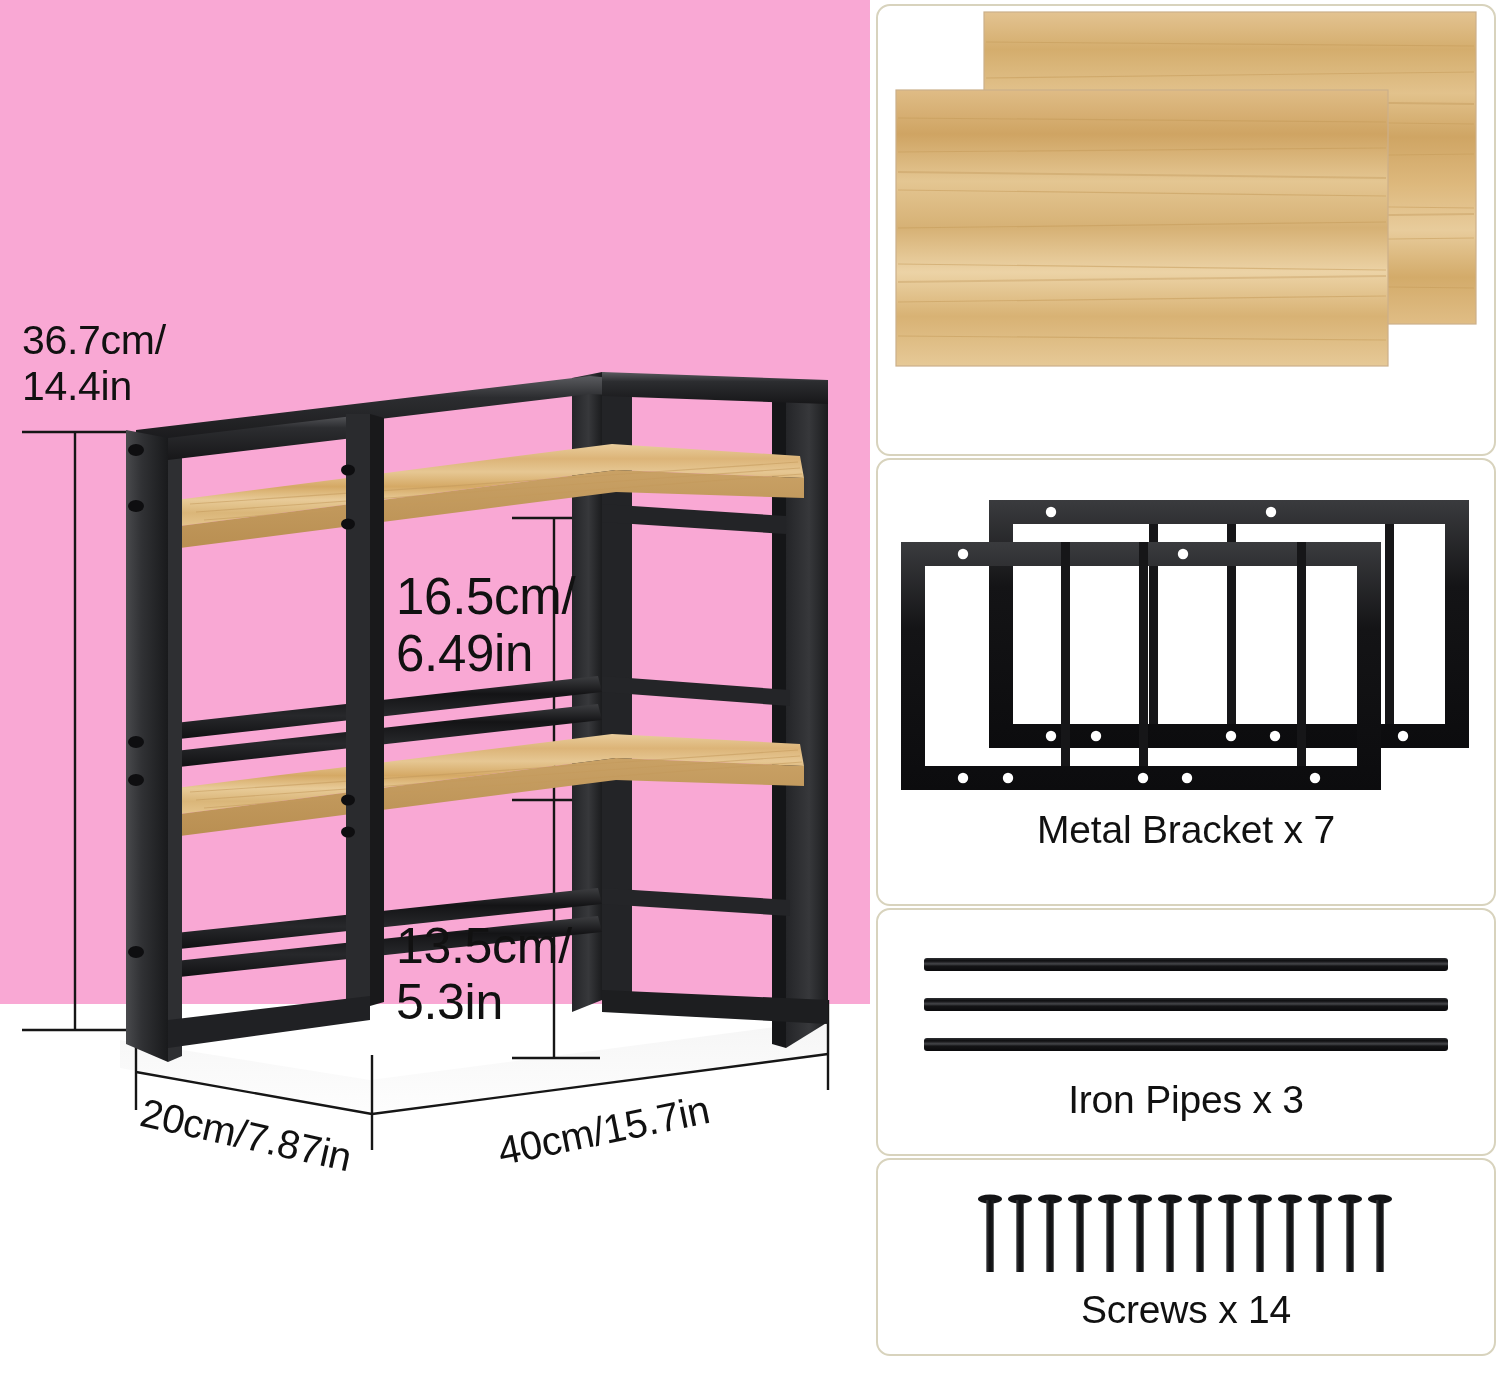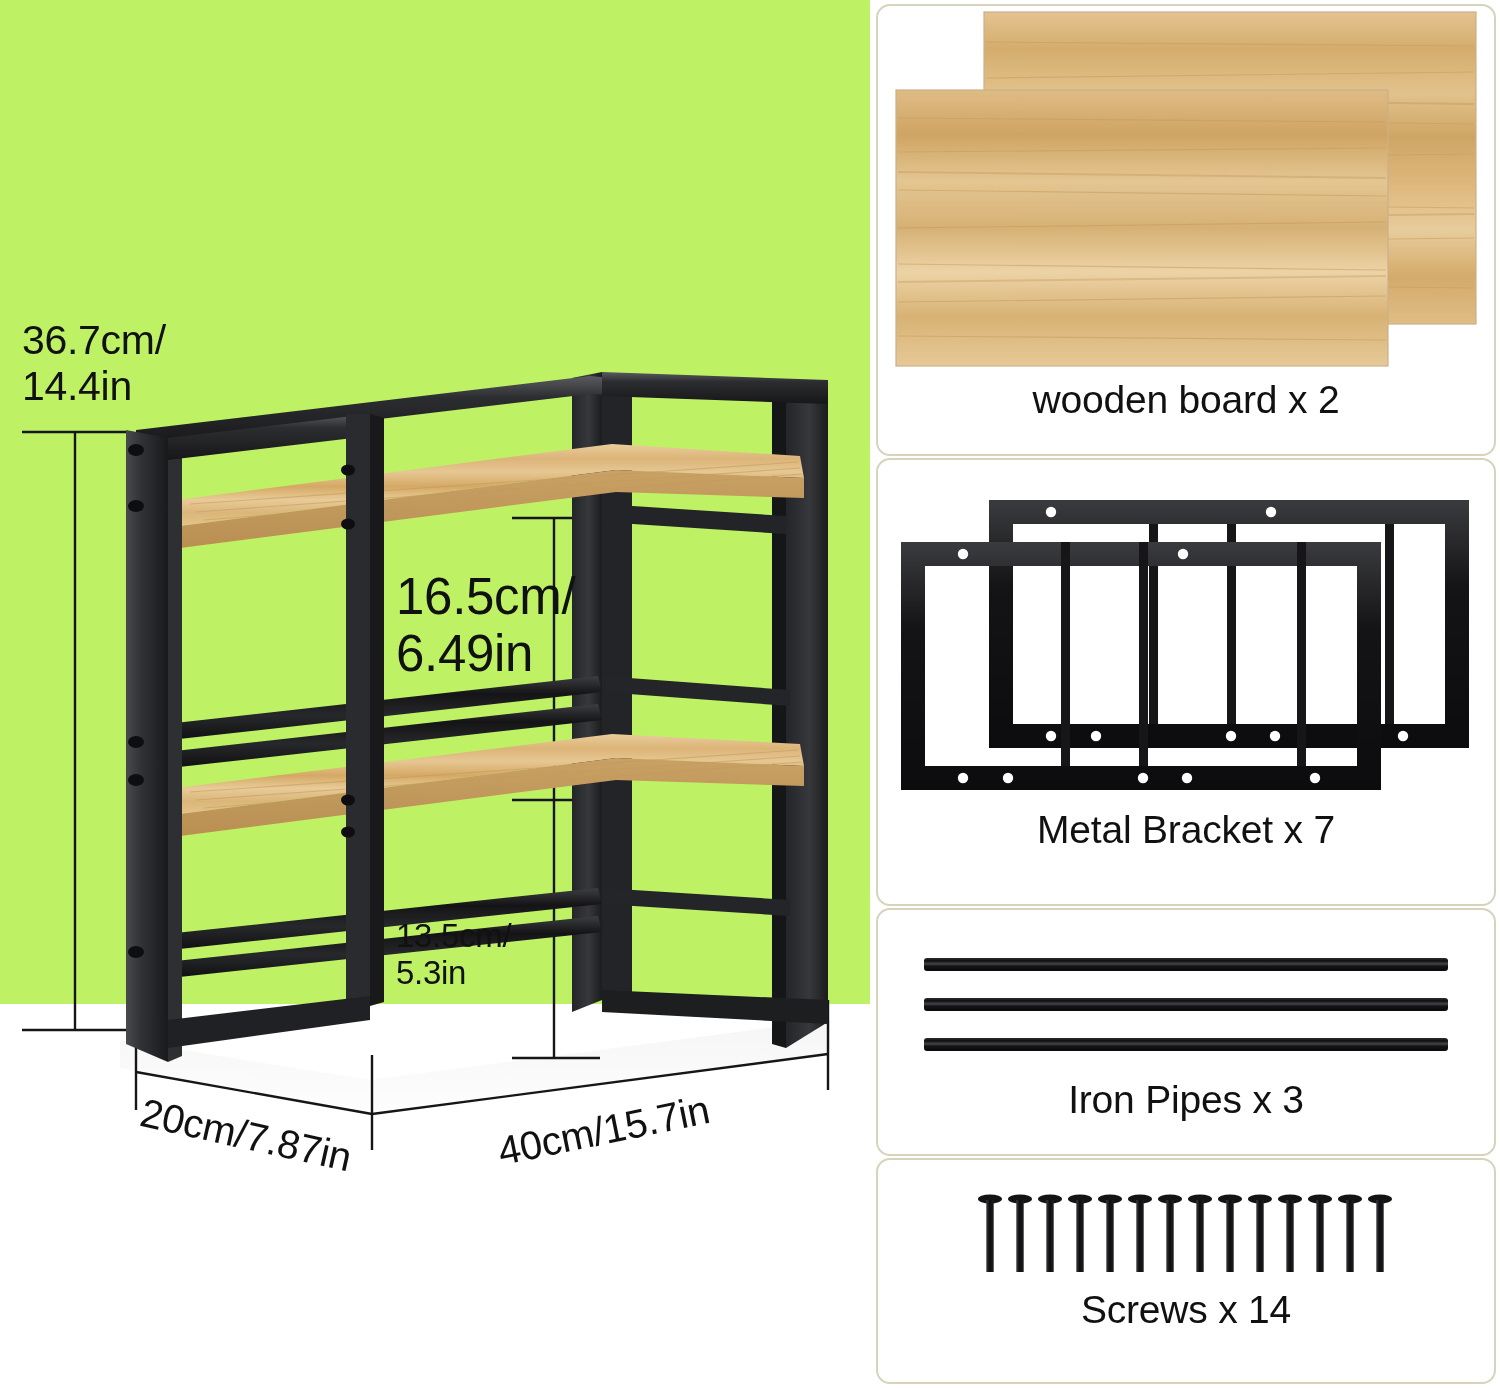--- a/index.html
+++ b/index.html
@@ -4,50 +4,50 @@
 <title>Shelf Product Dimension &amp; Parts Diagram</title>
 <style>
   html,body{margin:0;padding:0;background:#ffffff;}
   body{
     width:1500px;height:1388px;position:relative;overflow:hidden;
     font-family:"Liberation Sans","DejaVu Sans",sans-serif;
     background:#ffffff;color:#111;
   }
 
   
-  #product-pane{position:absolute;left:0;top:0;width:870px;height:1004px;background:#bef264;}
+  #product-pane{position:absolute;left:0;top:0;width:870px;height:1004px;background:#f9a8d4;}
   #product-svg{position:absolute;left:0;top:0;width:870px;height:1388px;}
 
   .dim-text{
     position:absolute;
     font-family:"Liberation Sans","DejaVu Sans",sans-serif;
     color:#111;
     font-weight:400;
     line-height:1.12;
     white-space:pre;
     letter-spacing:-0.3px;
   }
   #dim-height-label{left:22px;top:318px;font-size:41px;text-align:left;}
   #dim-upper-label{left:396px;top:568px;font-size:51px;text-align:left;}
-  #dim-lower-label{left:396px;top:918px;font-size:33px;text-align:left;}
+  #dim-lower-label{left:396px;top:918px;font-size:50px;text-align:left;}
   #dim-depth-label{left:146px;top:1090px;font-size:40px;transform:rotate(12.5deg);transform-origin:0 0;}
   #dim-width-label{left:494px;top:1130px;font-size:40px;transform:rotate(-11.5deg);transform-origin:0 0;}
 
   
   #parts-pane{position:absolute;left:872px;top:0;width:628px;height:1388px;}
   .parts-panel{
     position:absolute;left:4px;width:620px;
     border:2px solid #d8d3bd;border-radius:14px;
     background:#ffffff;
     box-sizing:border-box;
   }
   #panel-wooden-board{top:4px;height:452px;}
   #panel-metal-bracket{top:458px;height:448px;}
   #panel-iron-pipes{top:908px;height:248px;}
-  #panel-screws{top:1158px;height:226px;}
+  #panel-screws{top:1158px;height:198px;}
 
   .panel-figure{position:absolute;left:0;right:0;top:0;}
   .panel-caption{
     position:absolute;left:0;right:0;
     text-align:center;color:#111;
     font-size:39px;font-weight:400;letter-spacing:-0.2px;
     font-family:"Liberation Sans","DejaVu Sans",sans-serif;
   }
   #cap-wooden-board{top:372px;}
   #cap-metal-bracket{top:348px;}
@@ -282,21 +282,20 @@
           <line x1="12" y1="258" x2="500" y2="264"></line>
           <line x1="12" y1="296" x2="500" y2="290"></line>
           <line x1="12" y1="330" x2="500" y2="334"></line>
         </g>
         <g stroke="#b98d4c" stroke-width="2" opacity="0.3">
           <line x1="12" y1="166" x2="500" y2="172"></line>
           <line x1="12" y1="276" x2="500" y2="270"></line>
         </g>
       </svg>
     </div>
-    <div class="panel-caption" id="cap-wooden-board">wooden board x 2</div>
   </div>
 
   <div class="parts-panel" id="panel-metal-bracket">
     <div class="panel-figure" style="top:30px;">
       <svg class="fig-svg" width="590" height="312" viewBox="0 0 590 312">
         <defs>
           <linearGradient id="brk" x1="0" y1="0" x2="0" y2="1">
             <stop offset="0%" stop-color="#3a3b3e"></stop>
             <stop offset="35%" stop-color="#141416"></stop>
             <stop offset="100%" stop-color="#0c0c0e"></stop>

